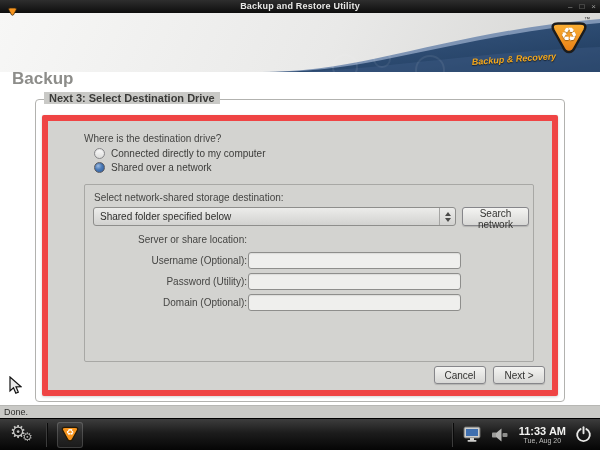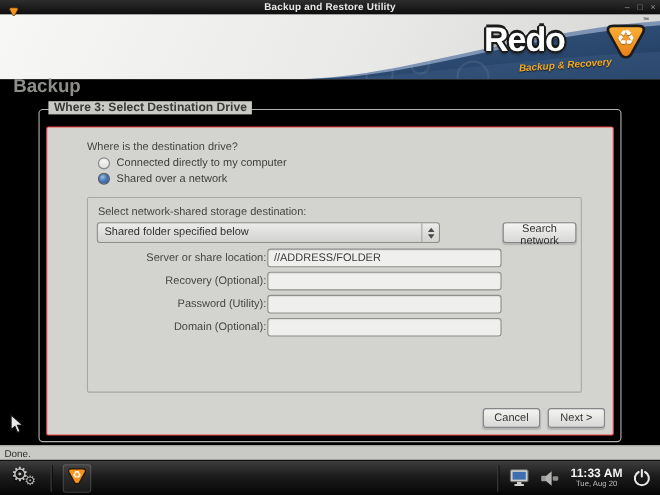--- a/index.html
+++ b/index.html
@@ -51,36 +51,36 @@
     font-size:19px; color:#ffffff; text-shadow:0 1px 1px rgba(0,0,0,.35);
   }
   .logo-tagline {
     position:absolute; left:4px; top:40px; width:140px; text-align:center;
     font-size:9px; font-style:italic; font-weight:bold; color:#f5a81c;
     transform:rotate(-4deg);
     text-shadow:0 1px 1px rgba(0,0,0,.6);
   }
 
   
-  .window-body { position:absolute; left:0; top:72px; width:600px; height:333px; background:#000000; }
+  .window-body { position:absolute; left:0; top:72px; width:600px; height:333px; background:#ffffff; }
   .page-heading {
     position:absolute; left:12px; top:-3px; font-size:17px; font-weight:bold; color:#8d8d8a;
   }
 
   .step-frame {
     position:absolute; left:35px; top:27px; width:530px; height:303px;
     border:1px solid #b2b2af; border-radius:4px;
   }
   .step-legend {
     position:absolute; left:8px; top:-8px; background:#c9c9c6; padding:0 5px;
     font-size:11px; font-weight:bold; color:#3a3a38; white-space:nowrap;
   }
   .panel {
     position:absolute; left:6px; top:15px; width:516px; height:281px;
-    background:#d3d3d0; border:1px solid #ef4444; border-radius:2px;
+    background:#d3d3d0; border:6px solid #ef4444; border-radius:2px;
     box-shadow:0 1px 3px rgba(0,0,0,.18);
   }
 
   .question-label { position:absolute; left:36px; top:12px; font-size:10px; color:#454543; }
 
   .radio-row { position:absolute; left:46px; display:flex; align-items:center; gap:6px; cursor:default; }
   .radio-row.r0 { top:27px; }
   .radio-row.r1 { top:41px; }
   .radio {
     width:11px; height:11px; border-radius:50%;
@@ -93,21 +93,21 @@
   }
   .radio-label { font-size:10px; color:#3c3c3a; }
 
   .network-box {
     position:absolute; left:36px; top:63px; width:450px; height:178px;
     border:1px solid #a8a8a5; border-radius:2px;
   }
   .select-label { position:absolute; left:9px; top:7px; font-size:10px; color:#454543; }
 
   .combo {
-    position:absolute; left:8px; top:22px; width:312px; height:19px;
+    position:absolute; left:8px; top:22px; width:363px; height:19px;
     border:1px solid #8e8e8c; border-radius:3px;
     background:linear-gradient(#ececea,#d2d2d0);
     display:flex; align-items:center; cursor:default;
   }
   .combo-text { flex:1; font-size:10px; color:#2f2f2d; padding-left:6px; white-space:nowrap; overflow:hidden; }
   .combo-spinner {
     width:16px; height:100%; border-left:1px solid #a5a5a3;
     display:flex; flex-direction:column; align-items:center; justify-content:center; gap:2px;
   }
   .arrow-up { width:0; height:0; border-left:3px solid transparent; border-right:3px solid transparent; border-bottom:4px solid #4a4a48; }
@@ -202,21 +202,20 @@
       </linearGradient>
     </defs>
     <path d="M600,6 C520,12 448,30 378,45 C336,54 298,59 262,59 L600,59 Z" fill="#7e94b4"></path>
     <path d="M600,10 C522,16 452,33 382,47 C342,55 306,59 268,59 L600,59 Z" fill="url(#navyGrad)"></path>
     <path d="M300,59 C380,56 470,40 600,34 L600,59 Z" fill="#44618c" opacity="0.35"></path>
     <circle cx="345" cy="54" r="12" fill="none" stroke="#ffffff" stroke-opacity="0.08" stroke-width="2"></circle>
     <circle cx="382" cy="46" r="8" fill="none" stroke="#ffffff" stroke-opacity="0.07" stroke-width="2"></circle>
     <circle cx="430" cy="57" r="14" fill="none" stroke="#ffffff" stroke-opacity="0.08" stroke-width="2"></circle>
   </svg>
   <div class="logo">
-    <span class="logo-text">Redo</span>
     <span class="logo-tm">™</span>
     <span class="logo-badge">
       <svg width="38" height="37" viewBox="0 0 38 37">
         <defs>
           <linearGradient id="orangeGrad" x1="0" y1="0" x2="0" y2="1">
             <stop offset="0" stop-color="#fbb034"></stop>
             <stop offset="1" stop-color="#e87e15"></stop>
           </linearGradient>
         </defs>
         <path d="M19,35 Q15,35 13,30 L3.5,13 Q0.5,6.5 8,6.5 L30,6.5 Q37.5,6.5 34.5,13 L25,30 Q23,35 19,35 Z" fill="url(#orangeGrad)" stroke="#1c1c1c" stroke-width="2.4"></path>
@@ -224,21 +223,21 @@
       <span class="recycle-glyph">♻</span>
     </span>
     <span class="logo-tagline">Backup &amp; Recovery</span>
   </div>
 </div>
 
 <div class="window-body">
   <div class="page-heading">Backup</div>
 
   <div class="step-frame">
-    <div class="step-legend">Where 3: Select Destination Drive</div>
+    <div class="step-legend">Next 3: Select Destination Drive</div>
 
     <div class="panel">
       <div class="question-label">Where is the destination drive?</div>
 
       <div class="radio-row r1">
         <span class="radio selected"></span>
         <span class="radio-label">Shared over a network</span>
       </div>
       <div class="radio-row r0">
         <span class="radio"></span>
@@ -252,24 +251,23 @@
           <span class="combo-text">Shared folder specified below</span>
           <span class="combo-spinner">
             <span class="arrow-up"></span>
             <span class="arrow-down"></span>
           </span>
         </div>
         <button class="btn search-btn">Search network</button>
 
         <div class="field-row f0">
           <span class="field-label">Server or share location:</span>
-          <input class="field-input" type="text" value="//ADDRESS/FOLDER" style="">
         </div>
         <div class="field-row f1">
-          <span class="field-label">Recovery (Optional):</span>
+          <span class="field-label">Username (Optional):</span>
           <input class="field-input" type="text" value="" style="">
         </div>
         <div class="field-row f2">
           <span class="field-label">Password (Utility):</span>
           <input class="field-input" type="text" value="" style="">
         </div>
         <div class="field-row f3">
           <span class="field-label">Domain (Optional):</span>
           <input class="field-input" type="text" value="" style="">
         </div>

